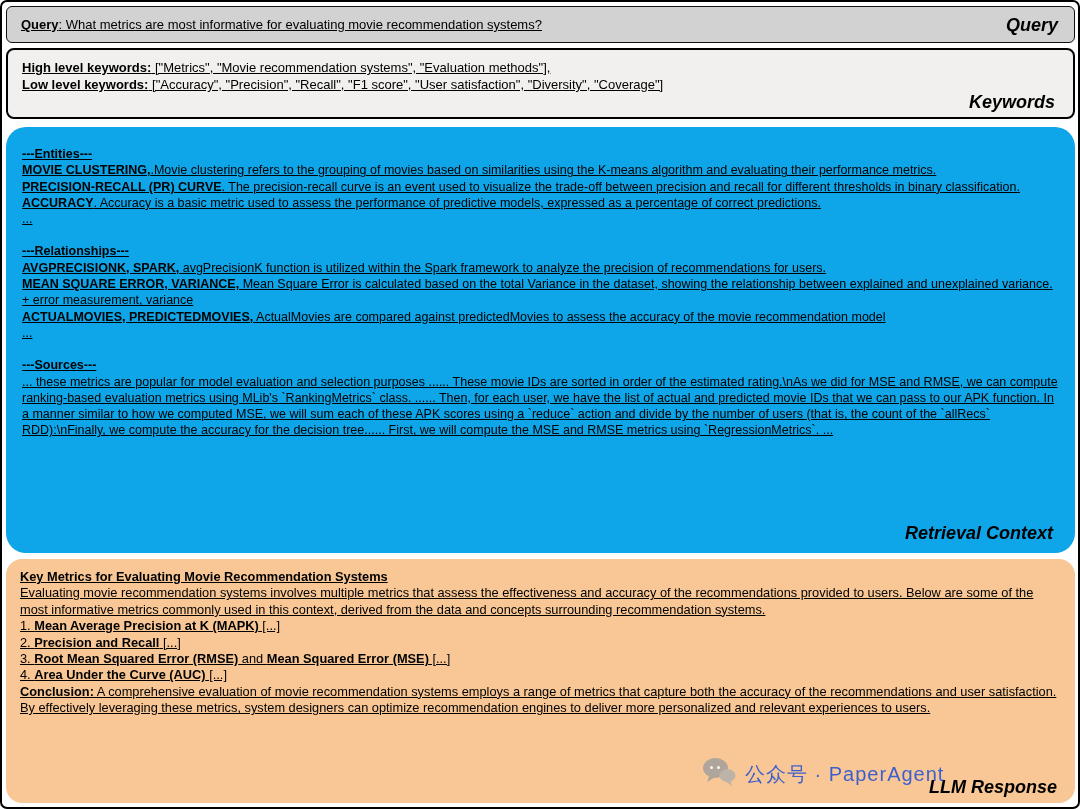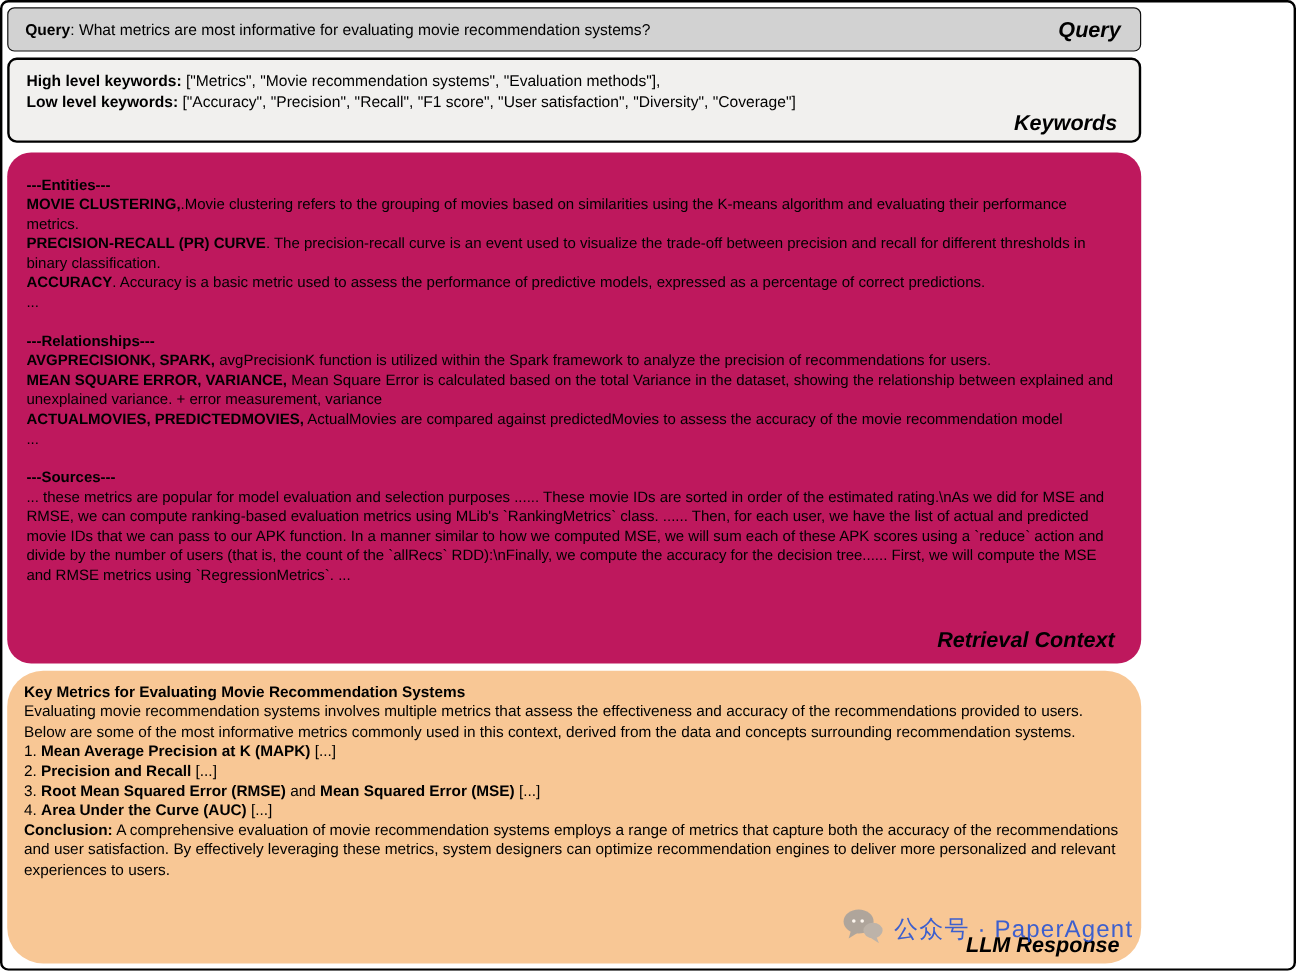--- a/index.html
+++ b/index.html
@@ -10,21 +10,21 @@
     color: #000;
   }
   .frame {
     position: relative;
     width: 1080px; height: 809px;
     background: #ffffff;
     border: 2.5px solid #000;
     border-radius: 7px;
     overflow: hidden;
   }
-  .box { position: absolute; left: 4px; width: 945px; }
+  .box { position: absolute; left: 4px; width: 1069px; text-decoration: underline; }
 
   
   .query-box {
     top: 4px; height: 37px;
     background: #d2d2d2;
     border: 1.5px solid #111;
     border-radius: 6px;
     display: flex; align-items: center;
     padding: 0 14px;
   }
@@ -41,35 +41,35 @@
     border-radius: 8px;
     padding: 9px 14px;
     font-size: 13px;
     line-height: 17px;
   }
   .keywords-label { position: absolute; right: 18px; bottom: 6px; margin-top: 31px; }
 
   
   .retrieval-box {
     top: 125px; height: 426px;
-    background: #be185d;
+    background: #0ea5e9;
     border-radius: 20px;
     padding: 19px 16px 0 16px;
     font-size: 12.5px;
     line-height: 16.3px;
   }
   .rc-header { font-weight: bold; }
   .rc-gap { height: 16px; }
   .retrieval-label { position: absolute; right: 22px; bottom: 12px; font-size: 19px; margin-top: 23px; }
 
   
   .llm-box {
     top: 557px; height: 244px;
     background: #f8c795;
-    border-radius: 30px;
+    border-radius: 16px;
     padding: 10px 14px 0 14px;
     font-size: 12.8px;
     line-height: 16.4px;
   }
   .llm-title { font-weight: bold; }
   .llm-label { position: absolute; right: 18px; bottom: 8px; font-size: 19px; }
 
   .section-label {
     font-weight: bold; font-style: italic;
     font-size: 18px; color: #000;

